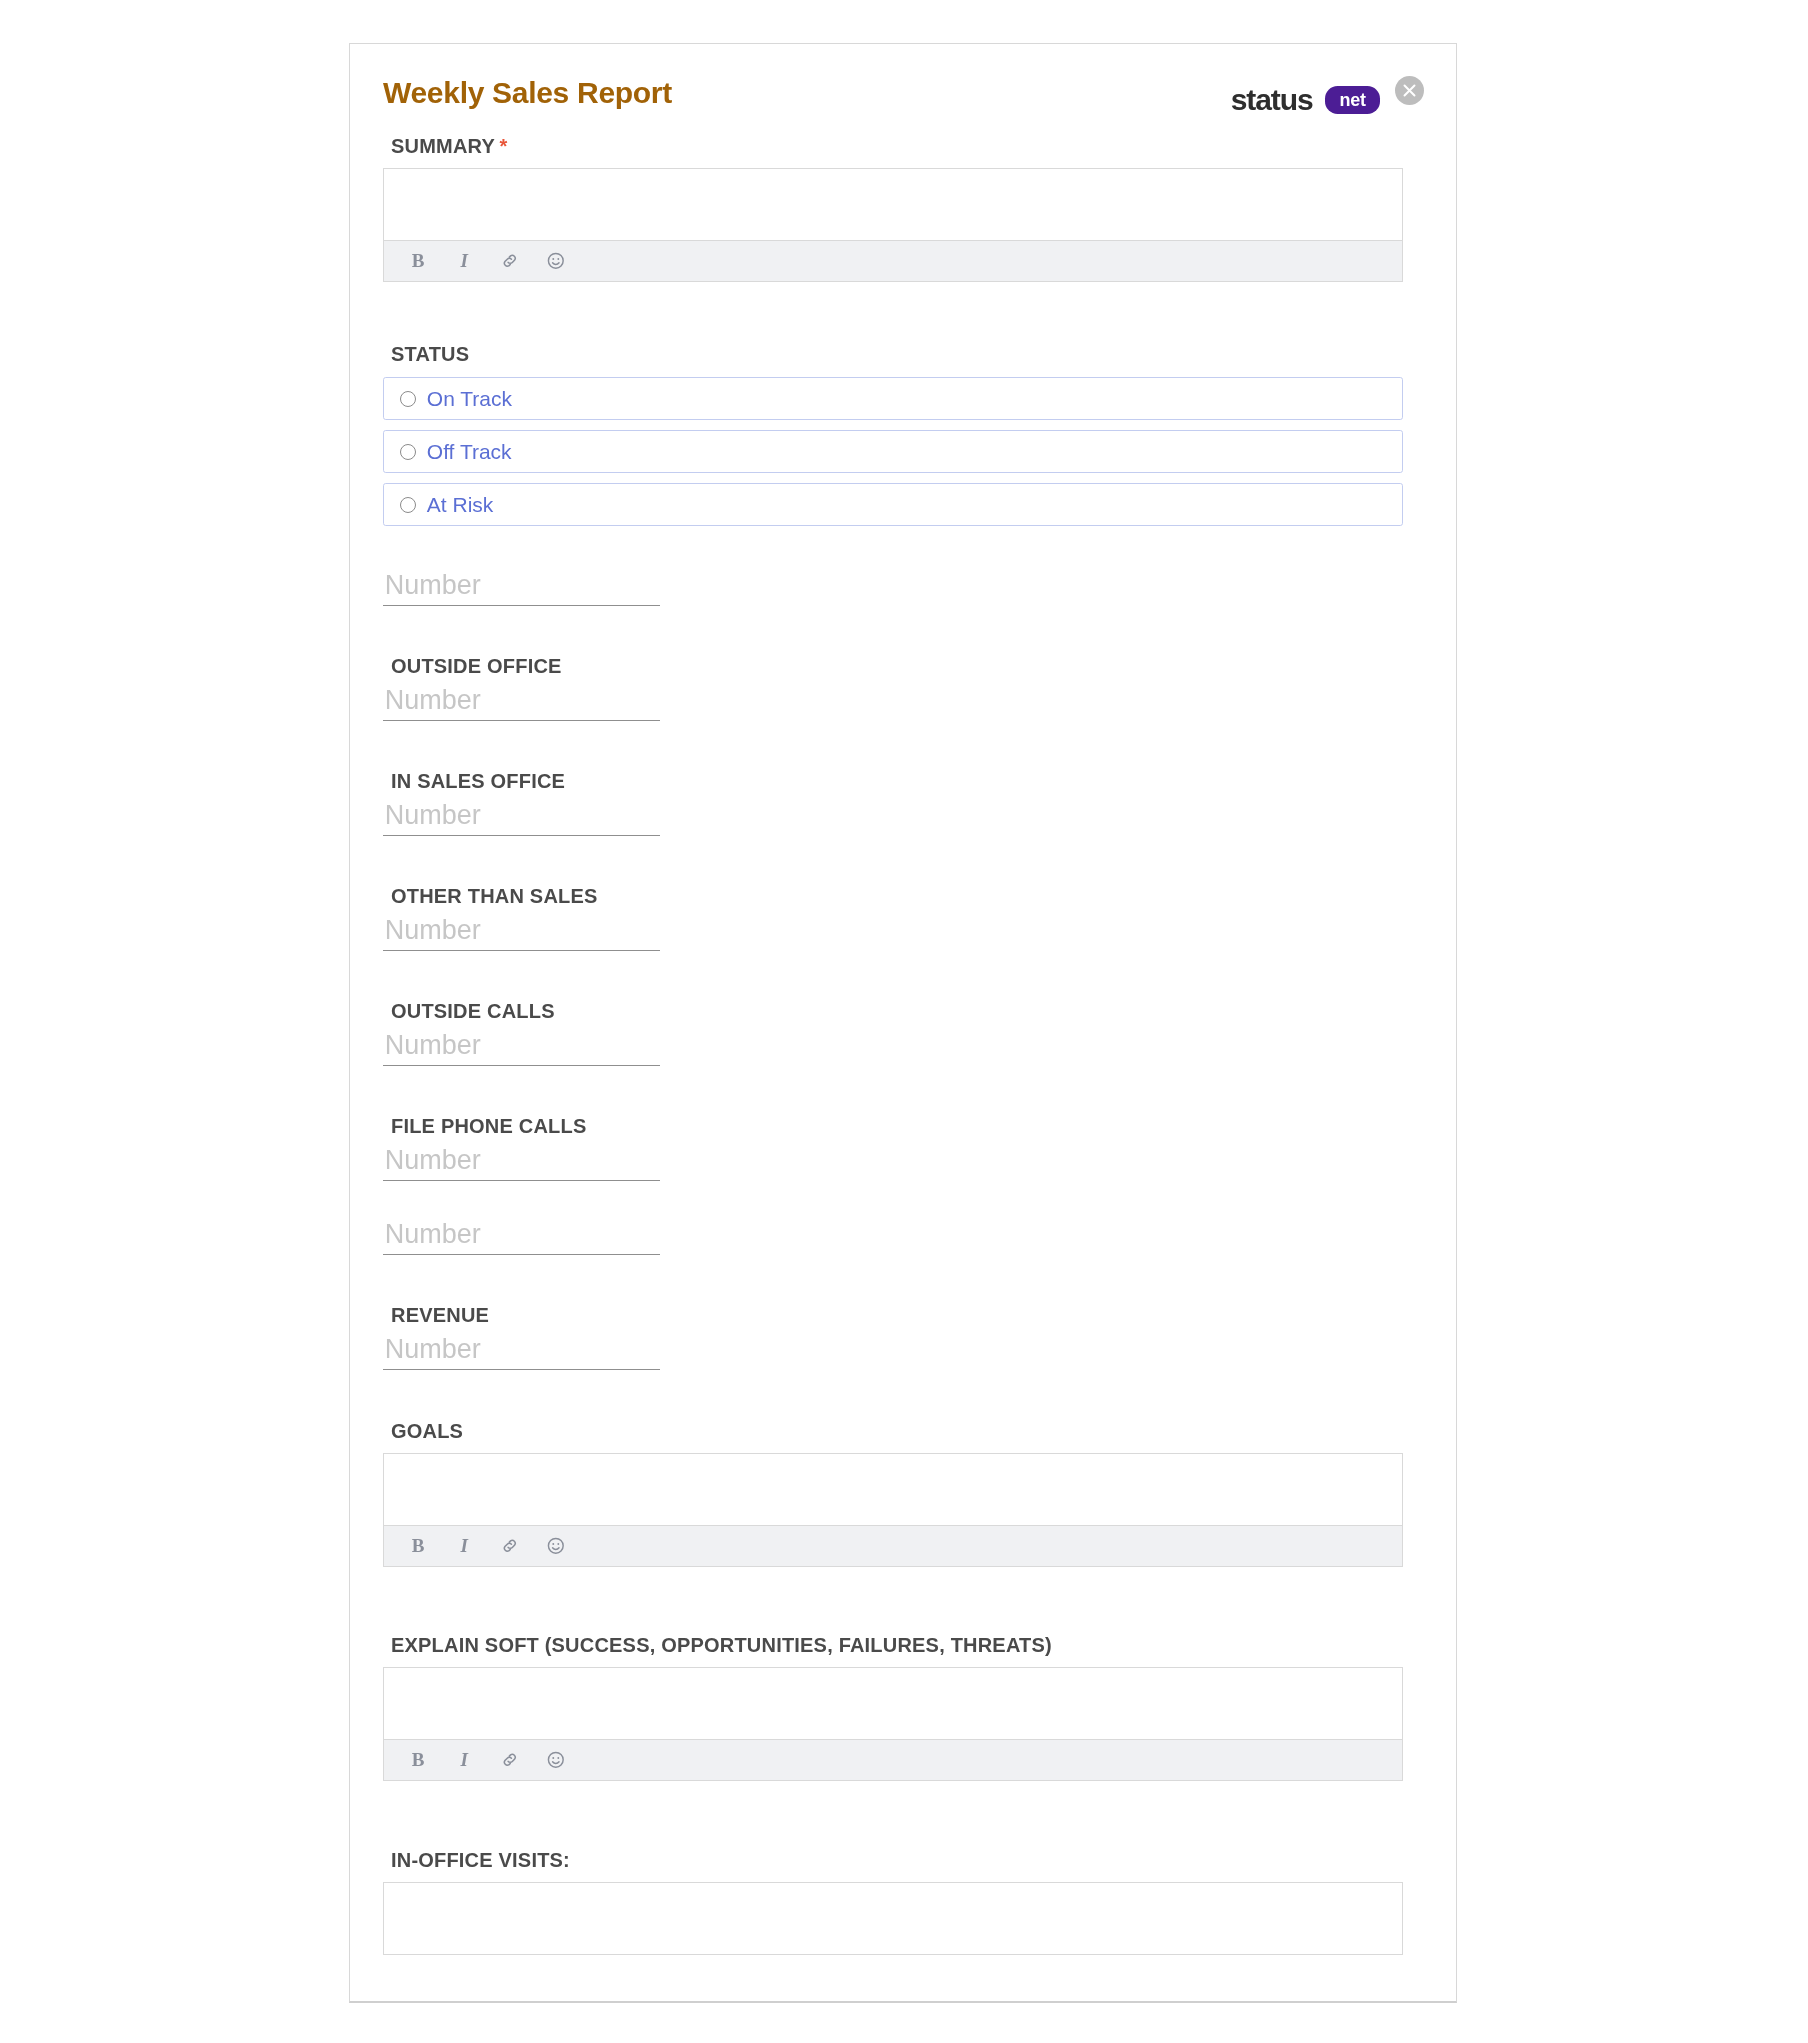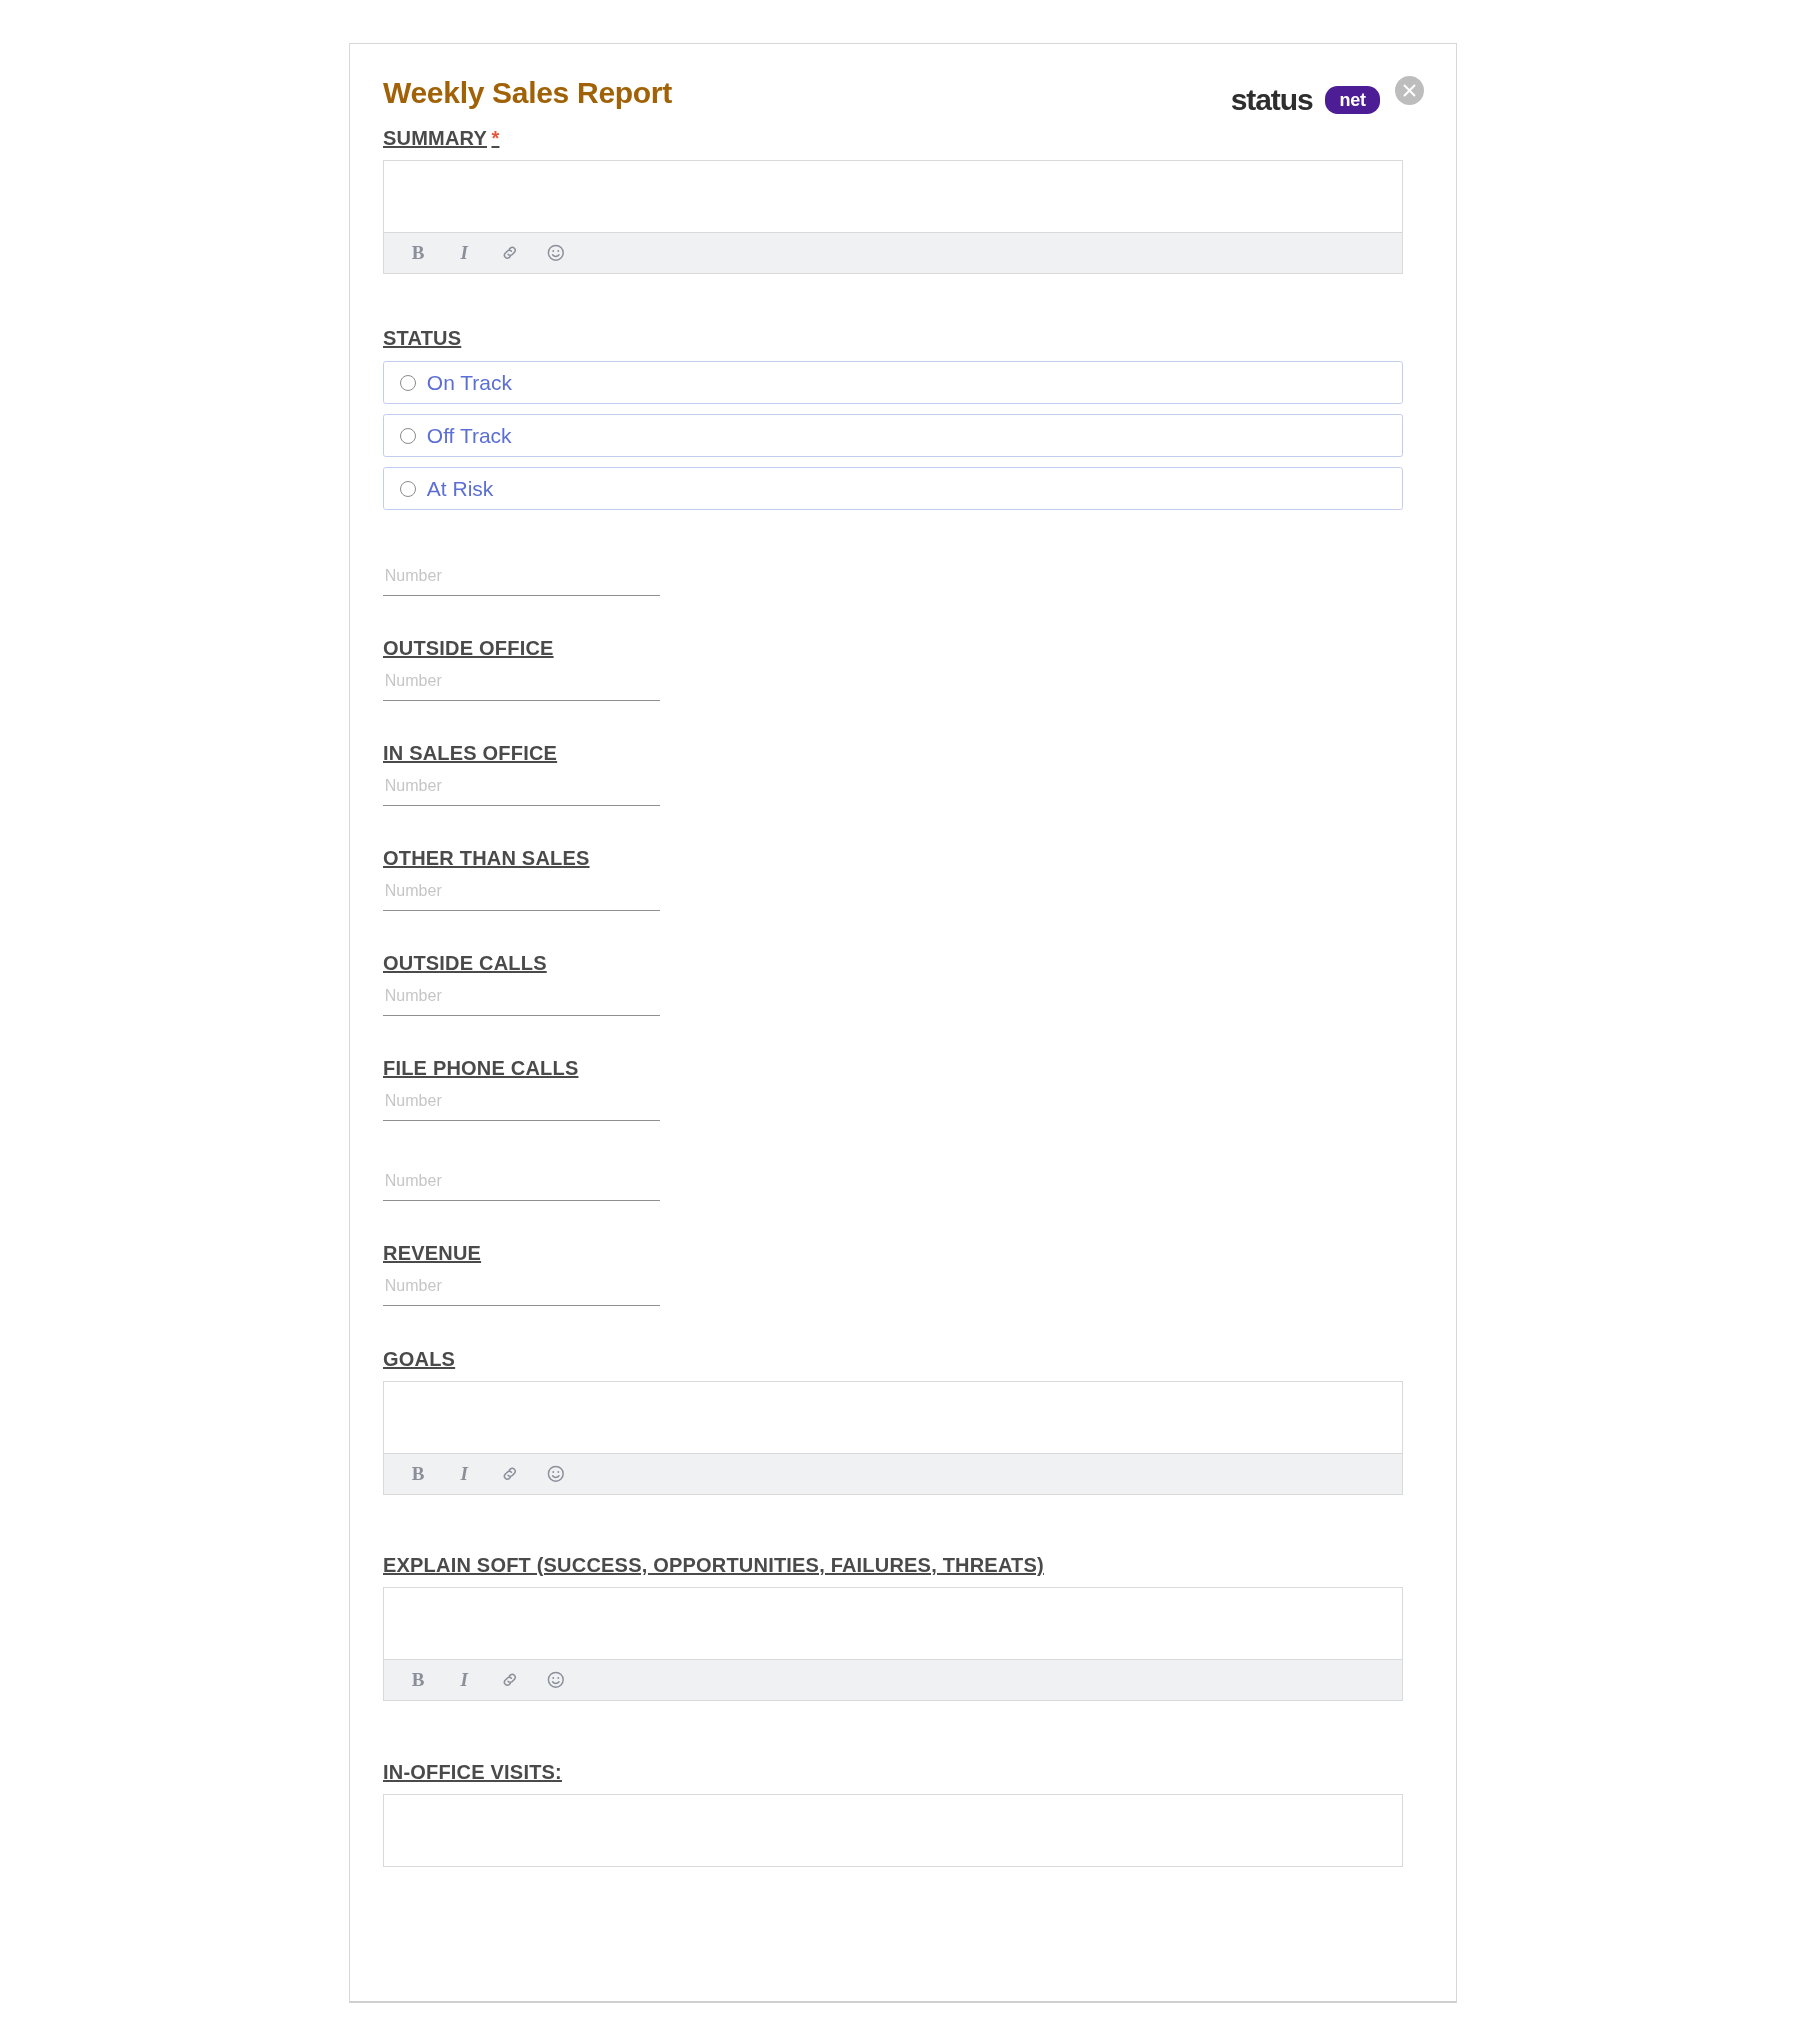--- a/index.html
+++ b/index.html
@@ -94,23 +94,22 @@
   }
   .close-btn svg { display: block; margin: 0 auto; }
 
   
   .field-label {
     font-size: 20px;
     font-weight: bold;
     color: #4a4a4a;
     letter-spacing: 0.2px;
     line-height: 25px;
-    margin: 0;
+    margin: 8px;
     white-space: nowrap;
-    text-decoration: underline;
   }
   .req-star {
     color: #e8563a;
     font-size: 20px;
     font-weight: bold;
     margin-left: 4.5px;
   }
 
   
   .editor {
@@ -168,27 +167,27 @@
   }
   .radio-label {
     margin-left: 10.8px;
     font-size: 21px;
     color: #5b6fd4;
     line-height: 23.4px;
   }
 
   
   .num-input {
-    margin-top: 6px;
+    margin-top: 0;
     width: 277px;
     height: 34px;
     border: none;
     border-bottom: 1.8px solid #8f8f8f;
     background: transparent;
-    font-size: 16px;
+    font-size: 27px;
     color: #4a4a4a;
     font-family: "Liberation Sans", sans-serif;
     padding: 0 0 5.4px 1.8px;
     outline: none;
     display: block;
   }
   .num-input::placeholder { color: #c6c6c6; }
 
   
   .blk { margin-top: 0; }

